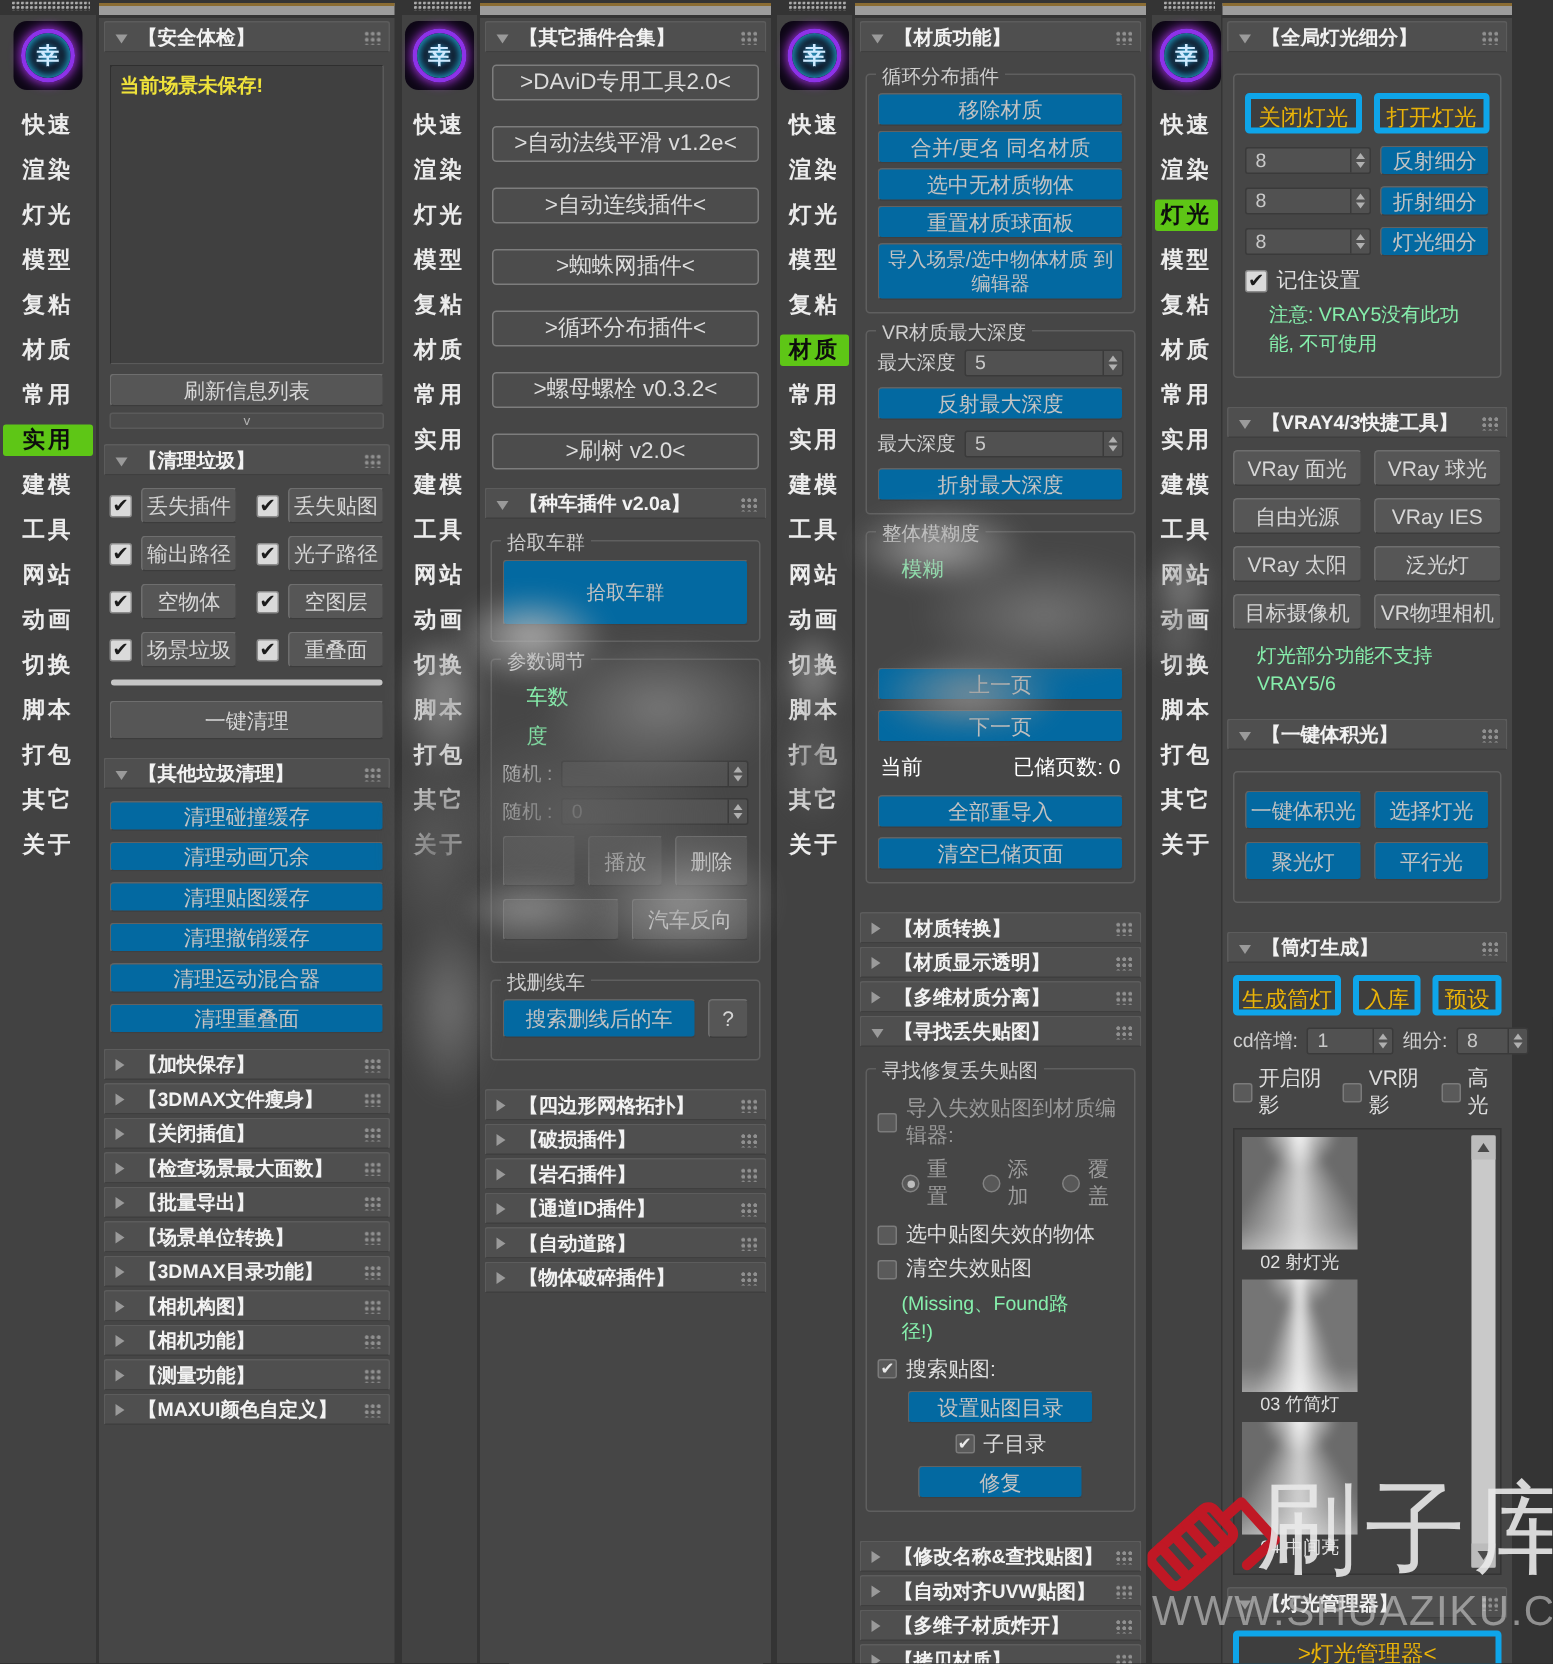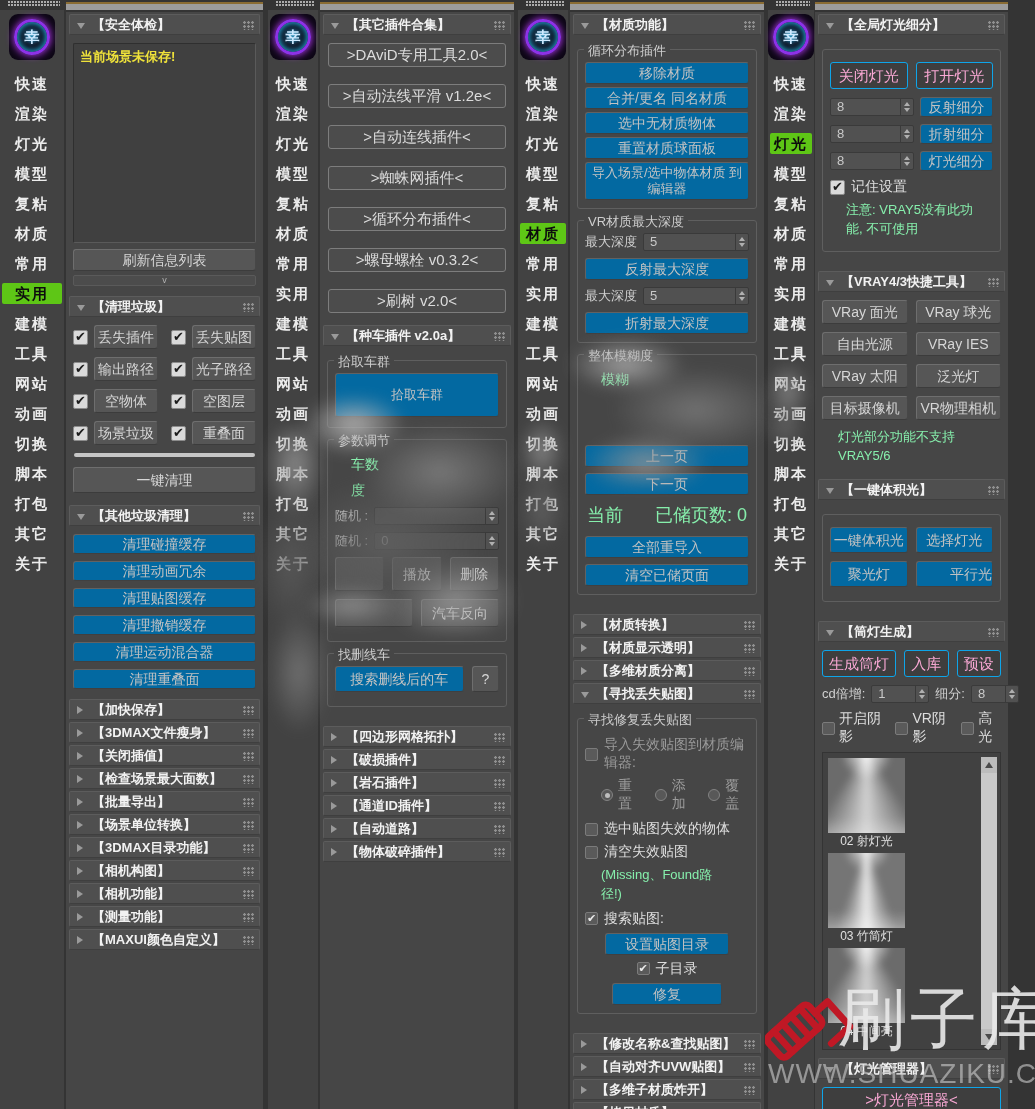--- a/index.html
+++ b/index.html
@@ -16,21 +16,21 @@
   .tab.active{background:#5ec616;color:#0d0d0d;border-radius:2px;}
   .panel{position:absolute;top:12px;bottom:0;background:#464646;padding:2px 3px 0;}
   .ro-head{position:relative;height:21px;background:#4f4f4f;border:1px solid #5c5c5c;border-bottom-color:#3f3f3f;border-radius:2px;margin-bottom:2px;color:#f2f2f2;font-weight:bold;font-size:13px;line-height:19px;padding-left:22px;overflow:hidden;white-space:nowrap;cursor:pointer;}
   .arrow{position:absolute;left:7px;top:8px;width:0;height:0;border-left:4px solid transparent;border-right:4px solid transparent;border-top:6px solid #9a9a9a;}
   .arrow.right{border-top:4px solid transparent;border-bottom:4px solid transparent;border-left:6px solid #9a9a9a;border-right:none;top:6px;}
   .grip{position:absolute;right:5px;top:6px;width:11px;height:9px;background-image:radial-gradient(circle at 1.5px 1.5px,#909090 1.1px,transparent 1.5px);background-size:4px 4px;}
   .ro-body{padding:6px 4px 8px;}
   .btn{background:#565656;border:1px solid #6e6e6e;border-bottom-color:#3c3c3c;border-right-color:#474747;border-radius:3px;color:#d6d6d6;font-size:14px;text-align:center;height:22px;line-height:20px;cursor:pointer;margin-bottom:4px;overflow:hidden;white-space:nowrap;}
   .btn.dim{background:#0369a1;border-color:#626262 #454545 #404040 #626262;color:#c2c2c2;}
   .btn.big{height:24px;line-height:22px;margin:0 1px 17px;background:#4c4c4c;border:1px solid #7d7d7d;font-size:15px;color:#dcdcdc;}
-  .btn.outline{background:#3e3e3e;border:1px solid #0ea5e9;color:#f9a8d4;font-size:15px;line-height:20px;}
+  .btn.outline{background:#3e3e3e;border:4px solid #0ea5e9;color:#eab308;font-size:15px;line-height:20px;}
   .btn.wrap{white-space:normal;line-height:1.25;display:flex;align-items:center;justify-content:center;font-size:13px;}
   .center{margin-left:auto!important;margin-right:auto!important;display:block;}
   .btnrow{display:flex;gap:8px;margin-bottom:8px;}
   .btnrow .btn{margin-bottom:0;}
   .listbox{background:#404040;border:1px solid #2f2f2f;border-bottom-color:#5a5a5a;border-right-color:#5a5a5a;border-radius:2px;padding:4px 6px;margin-bottom:6px;overflow:hidden;}
   .lb-line{font-size:13px;font-weight:bold;color:#cfcfcf;}
   .chev{height:11px;background:#4c4c4c;border:1px solid #5a5a5a;border-radius:2px;color:#b2b2b2;font-size:9px;line-height:9px;text-align:center;margin:3px 0 2px;cursor:pointer;}
   .cb-row{display:flex;gap:13px;margin-bottom:8px;}
   .cb-cell{flex:1;display:flex;align-items:center;gap:6px;}
   .checkbox{width:15px;height:15px;border:1px solid #8c8c8c;background:#dadada;border-radius:2px;position:relative;flex:none;cursor:pointer;}
@@ -43,21 +43,21 @@
   .lbl{color:#86efac;font-size:14px;margin:2px 16px 6px;line-height:1.45;}
   .group{position:relative;border:1px solid #5f5f5f;border-radius:3px;padding:12px 7px 6px;margin:6px 0 11px;}
   .g-label{position:absolute;top:-8px;left:6px;background:#464646;padding:0 4px;color:#cecece;font-size:13px;white-space:nowrap;}
   .ls-row{display:flex;align-items:center;gap:6px;margin-bottom:7px;}
   .ls-label{color:#d0d0d0;font-size:13px;white-space:nowrap;}
   .spin{flex:1;display:flex;height:18px;background:#515151;border:1px solid #3a3a3a;border-radius:2px;cursor:pointer;}
   .spin-val{flex:1;color:#c9c9c9;font-size:13px;line-height:16px;padding-left:6px;overflow:hidden;}
   .spin-arrows{width:13px;border-left:1px solid #3a3a3a;display:flex;flex-direction:column;align-items:center;justify-content:center;gap:2px;}
   .tri-up{width:0;height:0;border-left:3.5px solid transparent;border-right:3.5px solid transparent;border-bottom:4px solid #b0b0b0;}
   .tri-down{width:0;height:0;border-left:3.5px solid transparent;border-right:3.5px solid transparent;border-top:4px solid #b0b0b0;}
-  .pagerow{display:flex;justify-content:space-between;color:#86efac;font-size:18px;margin:2px 2px 9px;}
+  .pagerow{display:flex;justify-content:space-between;color:#ffffff;font-size:14px;margin:2px 2px 9px;}
   .radios{display:flex;gap:13px;margin:1px 0 7px 16px;}
   .radio-wrap{display:inline-flex;align-items:center;gap:5px;color:#9b9b9b;font-size:14px;cursor:pointer;}
   .radio{width:12px;height:12px;border-radius:50%;background:#585858;border:1px solid #828282;position:relative;flex:none;}
   .radio.on::after{content:"";position:absolute;left:3px;top:3px;width:5px;height:5px;border-radius:50%;background:#bdbdbd;}
   .checkrow{display:flex;gap:9px;margin:0 0 6px;}
   .checkrow .check-line{margin:0;gap:4px;}
   .thumbs{position:relative;height:298px;background:#414141;border:1px solid #343434;margin-top:2px;padding:5px 22px 4px 5px;}
   .thumb-grid{display:flex;flex-wrap:wrap;gap:3px 7px;}
   .thumb-cell{width:77px;cursor:pointer;}
   .thumb-img{width:77px;height:75px;position:relative;overflow:hidden;}
@@ -506,21 +506,21 @@
           </div>
           <div class="ro-head"><span class="arrow"></span><span>【一键体积光】</span><span class="grip"></span></div>
           <div class="ro-body">
             <div class="group">
               <div class="btnrow">
                 <div class="btn dim" style="height: 26px; line-height: 24px; flex: 1 1 0%;">一键体积光</div>
                 <div class="btn dim" style="height: 26px; line-height: 24px; flex: 1 1 0%;">选择灯光</div>
               </div>
               <div class="btnrow">
                 <div class="btn dim" style="height: 26px; line-height: 24px; flex: 1 1 0%;">聚光灯</div>
-                <div class="btn dim" style="height: 26px; line-height: 24px; flex: 1 1 0%; text-align: right;">平行光</div>
+                <div class="btn dim" style="height: 26px; line-height: 24px; flex: 1 1 0%;">平行光</div>
               </div>
             </div>
           </div>
           <div class="ro-head"><span class="arrow"></span><span>【筒灯生成】</span><span class="grip"></span></div>
           <div class="ro-body">
             <div class="btnrow">
               <div class="btn outline" style="height: 27px; line-height: 25px; flex: 1.7 1 0%;">生成筒灯</div>
               <div class="btn outline" style="height: 27px; line-height: 25px; flex: 1 1 0%;">入库</div>
               <div class="btn outline" style="height: 27px; line-height: 25px; flex: 1 1 0%;">预设</div>
             </div>

